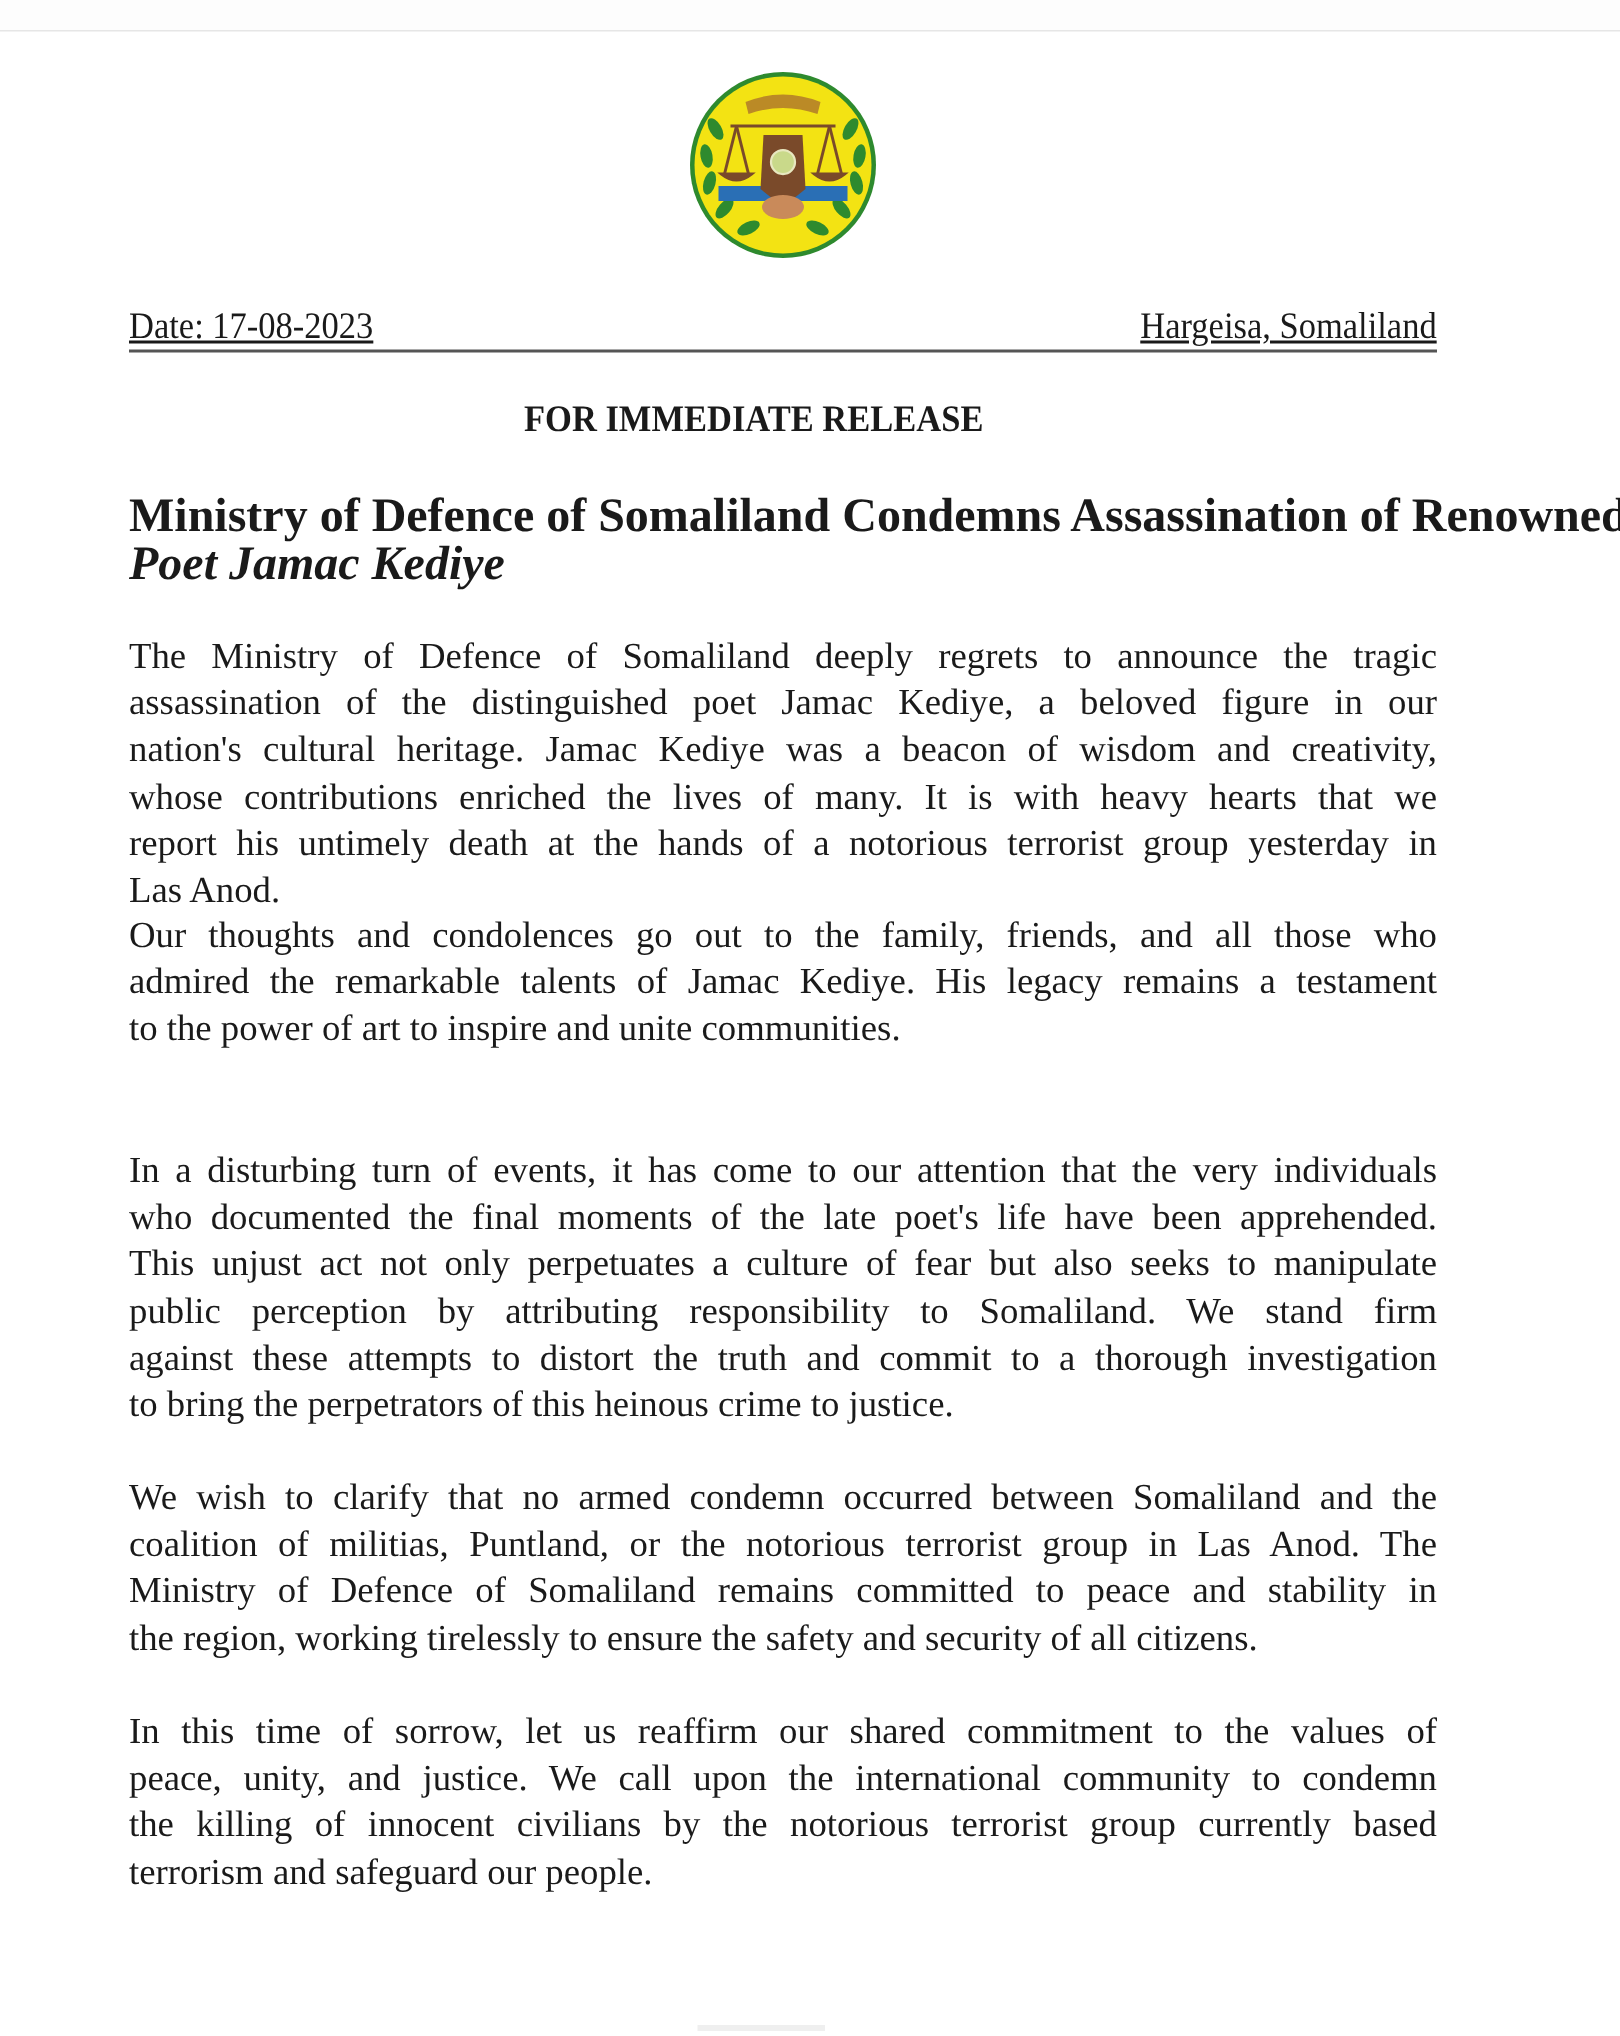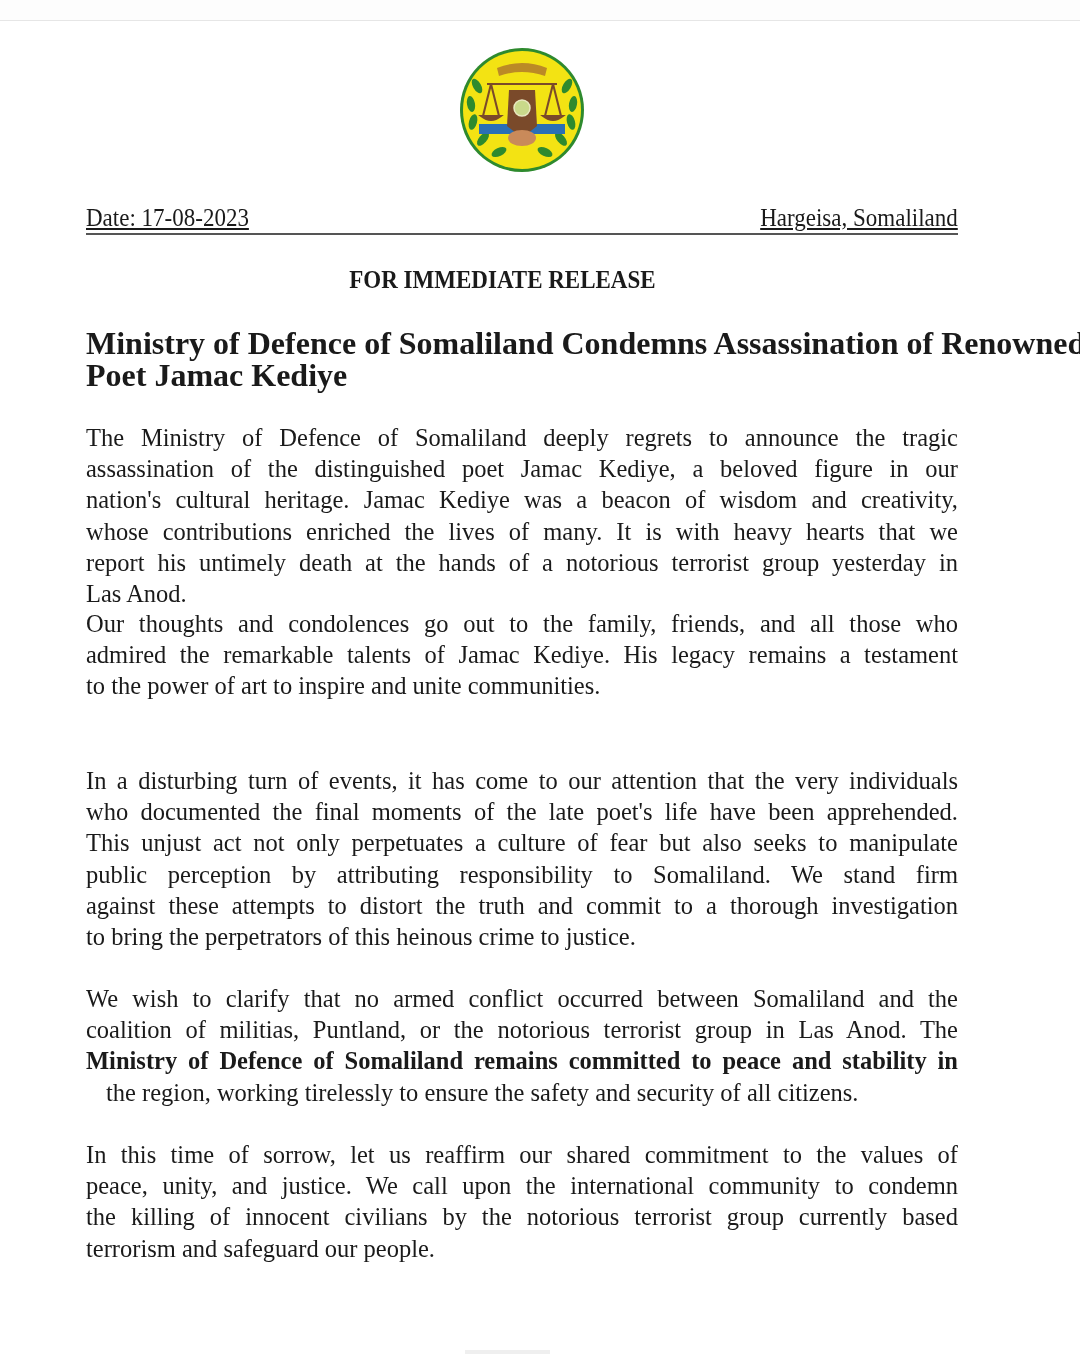--- a/index.html
+++ b/index.html
@@ -59,21 +59,21 @@
   <span class="date">Date: 17-08-2023</span>
   <span class="place">Hargeisa, Somaliland</span>
 </div>
 
 <div class="release">
   <span>FOR IMMEDIATE RELEASE</span>
 </div>
 
 <div class="title">
   <span class="line" style="display: block;">Ministry of Defence of Somaliland Condemns Assassination of Renowned</span>
-  <span class="line last" style="display: block;">Poet Jamac Kediye</span>
+  <span class="line last" style="display: block; font-style: italic;">Poet Jamac Kediye</span>
 </div>
 
 <div class="para" style="top:422px">
   <span class="line" style="display: block;">The Ministry of Defence of Somaliland deeply regrets to announce the tragic</span>
   <span class="line" style="display: block;">assassination of the distinguished poet Jamac Kediye, a beloved figure in our</span>
   <span class="line" style="display: block;">nation's cultural heritage. Jamac Kediye was a beacon of wisdom and creativity,</span>
   <span class="line" style="display: block;">whose contributions enriched the lives of many. It is with heavy hearts that we</span>
   <span class="line" style="display: block;">report his untimely death at the hands of a notorious terrorist group yesterday in</span>
   <span class="line last" style="display: block;">Las Anod.</span>
 </div>
@@ -87,24 +87,24 @@
 <div class="para" style="top:765px">
   <span class="line" style="display: block;">In a disturbing turn of events, it has come to our attention that the very individuals</span>
   <span class="line" style="display: block;">who documented the final moments of the late poet's life have been apprehended.</span>
   <span class="line" style="display: block;">This unjust act not only perpetuates a culture of fear but also seeks to manipulate</span>
   <span class="line" style="display: block;">public perception by attributing responsibility to Somaliland. We stand firm</span>
   <span class="line" style="display: block;">against these attempts to distort the truth and commit to a thorough investigation</span>
   <span class="line last" style="display: block;">to bring the perpetrators of this heinous crime to justice.</span>
 </div>
 
 <div class="para" style="top:983px">
-  <span class="line" style="display: block;">We wish to clarify that no armed conflict occurred between Somaliland and the</span>
+  <span class="line" style="display: block;">We wish to clarify that no armed condemn occurred between Somaliland and the</span>
   <span class="line" style="display: block;">coalition of militias, Puntland, or the notorious terrorist group in Las Anod. The</span>
-  <span class="line" style="display: block; font-weight: bold;">Ministry of Defence of Somaliland remains committed to peace and stability in</span>
-  <span class="line last" style="display: block; margin-left: 20px;">the region, working tirelessly to ensure the safety and security of all citizens.</span>
+  <span class="line" style="display: block;">Ministry of Defence of Somaliland remains committed to peace and stability in</span>
+  <span class="line last" style="display: block;">the region, working tirelessly to ensure the safety and security of all citizens.</span>
 </div>
 
 <div class="para" style="top:1139px">
   <span class="line" style="display: block;">In this time of sorrow, let us reaffirm our shared commitment to the values of</span>
   <span class="line" style="display: block;">peace, unity, and justice. We call upon the international community to condemn</span>
   <span class="line" style="display: block;">the killing of innocent civilians by the notorious terrorist group currently based</span>
   <span class="line last" style="display: block;">terrorism and safeguard our people.</span>
 </div>
 
 <div class="footer-mark"></div>

